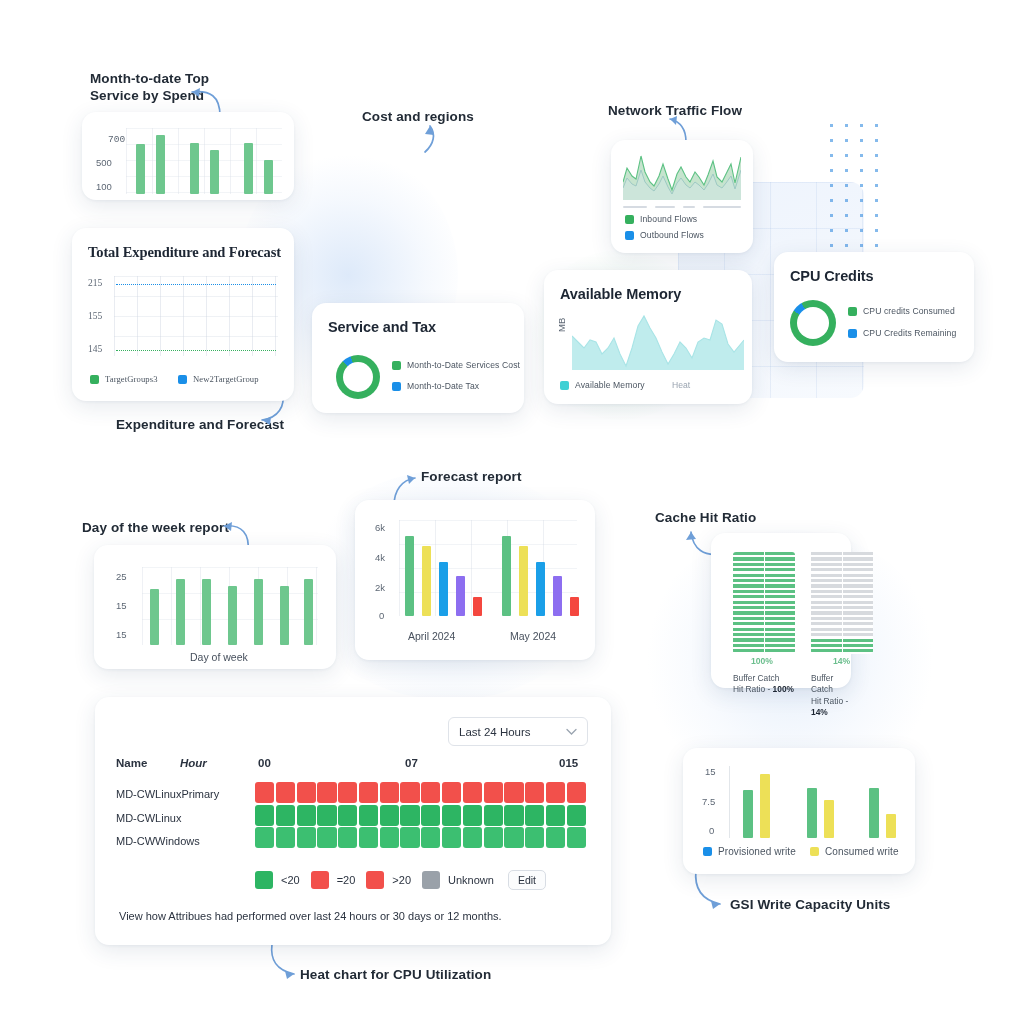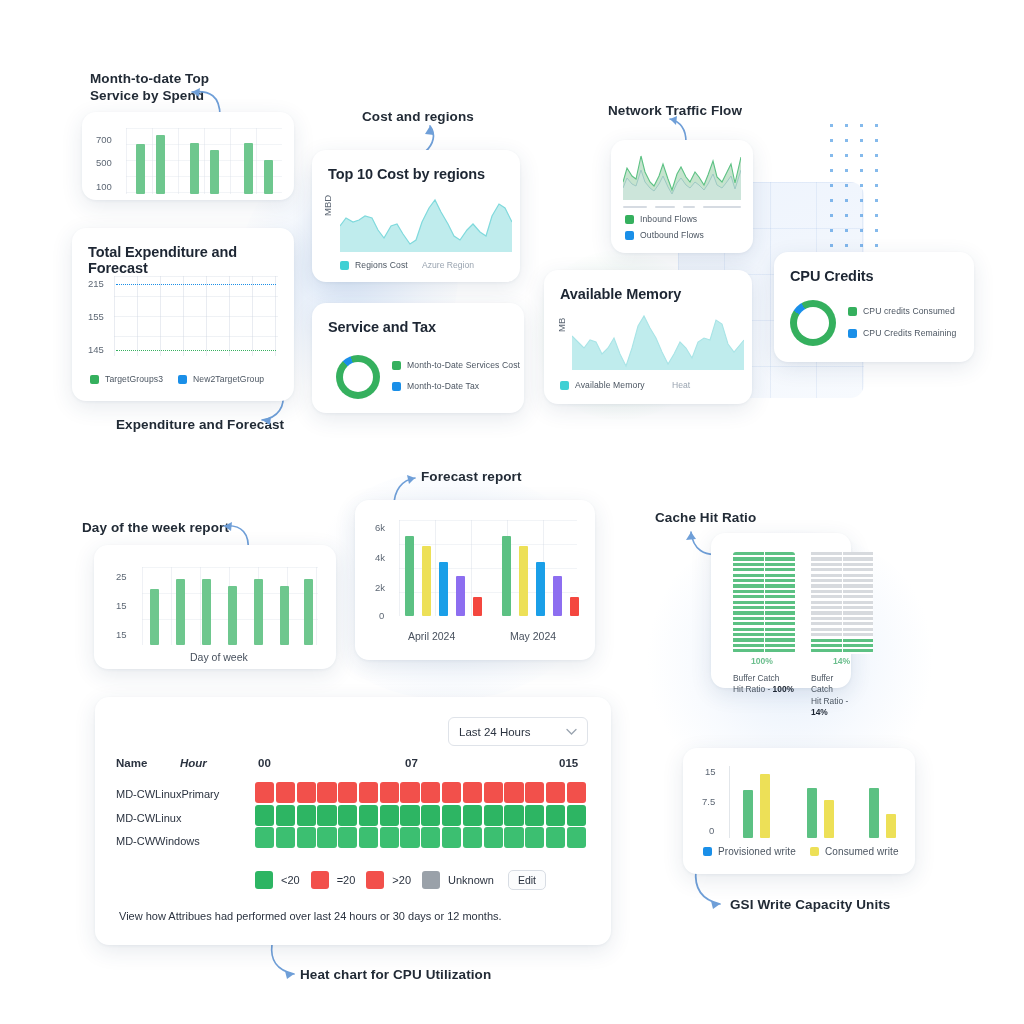--- a/index.html
+++ b/index.html
@@ -153,67 +153,54 @@
     <polygon points="28,32 19,29 21,37"></polygon>
   </svg>
 
   <div class="anno" style="left:730px; top:896px;">GSI Write Capacity Units</div>
   <svg class="arrow" style="left:690px; top:868px; width:38px; height:42px;" viewBox="0 0 38 42">
     <path d="M6 2 C4 20, 12 32, 30 36"></path>
     <polygon points="30,36 21,33 23,41"></polygon>
   </svg>
 
   <div class="card" style="left:82px; top:112px; width:212px; height:88px;">
-    <div class="axis-lbl" style="position:absolute; left:14px; top:22px;">700</div>
+    <div class="axis-lbl" style="position:absolute; left:26px; top:22px;font-family:Liberation Mono, monospace;">700</div>
     <div class="axis-lbl" style="position:absolute; left:14px; top:45px;">500</div>
     <div class="axis-lbl" style="position:absolute; left:14px; top:69px;">100</div>
     <div class="gridlines" style="left:44px; top:16px; width:156px; height:66px; background-size:26px 100%, 100% 16px; opacity:.55;"></div>
     <div style="position:absolute; left:48px; top:16px; width:152px; height:66px;">
       <div class="bar" style="left:6px;  width:9px; height:50px; background:#6ec78e;"></div>
       <div class="bar" style="left:26px; width:9px; height:59px; background:#6ec78e;"></div>
       <div class="bar" style="left:60px; width:9px; height:51px; background:#6ec78e;"></div>
       <div class="bar" style="left:80px; width:9px; height:44px; background:#6ec78e;"></div>
       <div class="bar" style="left:114px;width:9px; height:51px; background:#6ec78e;"></div>
       <div class="bar" style="left:134px;width:9px; height:34px; background:#6ec78e;"></div>
     </div>
   </div>
 
-  <div class="card" style="left:72px; top:228px; width:222px; height:173px;">
+  <div class="card" style="left:72px; top:228px; width:222px; height:173px;font-family:Liberation Serif, serif;">
     <div class="card-title" style="position:absolute; left:16px; top:16px;">Total Expenditure and Forecast</div>
     <div class="axis-lbl" style="position:absolute; left:16px; top:50px;">215</div>
     <div class="axis-lbl" style="position:absolute; left:16px; top:83px;">155</div>
     <div class="axis-lbl" style="position:absolute; left:16px; top:116px;">145</div>
     <div class="gridlines" style="left:42px; top:48px; width:164px; height:80px; background-size:23px 100%, 100% 20px; opacity:.75;"></div>
     <div style="position:absolute; left:44px; top:56px; width:160px; height:0;
                 border-top:1.6px dotted #1a8fe8;"></div>
     <div style="position:absolute; left:44px; top:122px; width:160px; height:0;
                 border-top:1.6px dotted #35b05e;"></div>
     <div class="legend-row" style="position:absolute; left:18px; top:146px;">
       <span class="lg-sq" style="background:#35b05e;"></span>
       <span class="lg-tx">TargetGroups3</span>
     </div>
     <div class="legend-row" style="position:absolute; left:106px; top:146px;">
       <span class="lg-sq" style="background:#1a8fe8;"></span>
       <span class="lg-tx">New2TargetGroup</span>
     </div>
   </div>
 
-  <div class="card" style="left:312px; top:150px; width:208px; height:132px;">
-    <div class="card-title" style="position:absolute; left:16px; top:16px;">Top 10 Cost by regions</div>
-    <div class="axis-lbl" style="position:absolute; left:10px; top:66px; transform:rotate(-90deg); transform-origin:left top;">MBD</div>
-    <svg style="position:absolute; left:28px; top:46px; width:172px; height:56px;" viewBox="0 0 172 56" preserveAspectRatio="none">
-      <path d="M0,30 L6,22 L13,26 L19,24 L25,20 L32,22 L38,34 L44,42 L51,30 L57,28 L63,38 L70,48 L76,44 L82,26 L89,12 L95,4 L101,16 L108,28 L114,40 L120,44 L127,34 L133,28 L140,36 L146,40 L152,20 L159,8 L165,12 L172,26 L172,56 L0,56 Z" fill="#bfeced"></path>
-      <path d="M0,30 L6,22 L13,26 L19,24 L25,20 L32,22 L38,34 L44,42 L51,30 L57,28 L63,38 L70,48 L76,44 L82,26 L89,12 L95,4 L101,16 L108,28 L114,40 L120,44 L127,34 L133,28 L140,36 L146,40 L152,20 L159,8 L165,12 L172,26" fill="none" stroke="#7fd9dc" stroke-width="1.2"></path>
-    </svg>
-    <div class="legend-row" style="position:absolute; left:28px; top:110px;">
-      <span class="lg-sq" style="background:#3fd0d4;"></span>
-      <span class="lg-tx">Regions Cost</span>
-    </div>
-    <div class="muted-tx" style="position:absolute; left:110px; top:110px;">Azure Region</div>
-  </div>
 
   <div class="card" style="left:611px; top:140px; width:142px; height:113px;">
     <svg style="position:absolute; left:12px; top:12px; width:118px; height:48px;" viewBox="0 0 118 48" preserveAspectRatio="none">
       <path d="M0,30 L4,16 L9,24 L13,27 L18,4 L22,20 L27,30 L31,34 L36,24 L40,12 L45,27 L49,38 L54,22 L58,15 L63,25 L67,30 L72,20 L76,25 L81,33 L85,23 L90,9 L94,25 L99,30 L103,22 L108,12 L112,31 L118,5 L118,48 L0,48 Z" fill="#bcdfc6" opacity=".85"></path>
       <path d="M0,30 L4,16 L9,24 L13,27 L18,4 L22,20 L27,30 L31,34 L36,24 L40,12 L45,27 L49,38 L54,22 L58,15 L63,25 L67,30 L72,20 L76,25 L81,33 L85,23 L90,9 L94,25 L99,30 L103,22 L108,12 L112,31 L118,5" fill="none" stroke="#5cc183" stroke-width="1.1"></path>
       <path d="M0,36 L4,26 L9,32 L13,34 L18,18 L22,30 L27,36 L31,39 L36,32 L40,24 L45,35 L49,42 L54,31 L58,26 L63,33 L67,36 L72,30 L76,33 L81,38 L85,32 L90,22 L94,33 L99,36 L103,31 L108,24 L112,37 L118,18 L118,48 L0,48 Z" fill="#cfe6df" opacity=".7"></path>
       <path d="M0,36 L4,26 L9,32 L13,34 L18,18 L22,30 L27,36 L31,39 L36,32 L40,24 L45,35 L49,42 L54,31 L58,26 L63,33 L67,36 L72,30 L76,33 L81,38 L85,32 L90,22 L94,33 L99,36 L103,31 L108,24 L112,37 L118,18" fill="none" stroke="#9ec9c4" stroke-width="1"></path>
     </svg>
     <div style="position:absolute; left:12px; top:66px; width:118px; height:3px;">
       <div style="position:absolute; left:0;   width:24px; height:2.4px; background:#d6dbe2; border-radius:2px;"></div>

